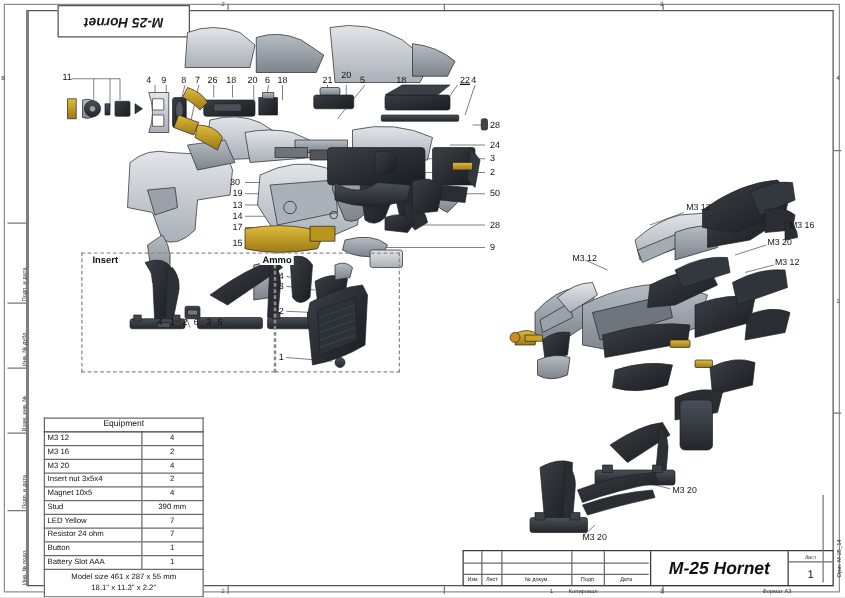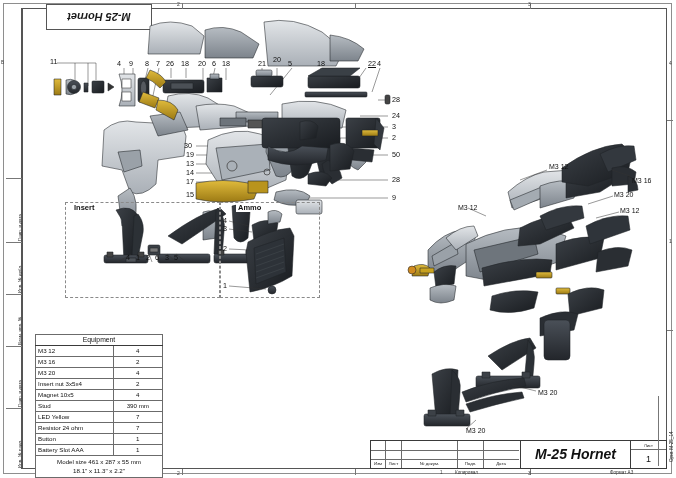--- a/index.html
+++ b/index.html
@@ -410,21 +410,21 @@
   <div class="dashbox" style="left:65px;top:202px;width:155px;height:96px;"></div>
   <div class="dashbox-title" style="left:72px;top:203px;">Insert</div>
   <div class="lbl" style="left:126px;top:254px;">4</div>
   <div class="lbl" style="left:136px;top:254px;">1</div>
   <div class="lbl" style="left:146px;top:254px;">2</div>
   <div class="lbl" style="left:155px;top:254px;">6</div>
   <div class="lbl" style="left:165px;top:254px;">3</div>
   <div class="lbl" style="left:174px;top:254px;">5</div>
 
   <div class="dashbox" style="left:220px;top:202px;width:100px;height:96px;"></div>
-  <div class="dashbox-title" style="left:236px;top:203px;">Ammo</div>
+  <div class="dashbox-title" style="left:208px;top:203px;">Ammo</div>
   <div class="lbl" style="left:223px;top:217px;">4</div>
   <div class="lbl" style="left:223px;top:225px;">3</div>
   <div class="lbl" style="left:223px;top:245px;">2</div>
   <div class="lbl" style="left:223px;top:282px;">1</div>
 
   <div class="lbl-m" style="left:549px;top:163px;">M3 12</div>
   <div class="lbl-m" style="left:632px;top:177px;">M3 16</div>
   <div class="lbl-m" style="left:458px;top:204px;">M3 12</div>
   <div class="lbl-m" style="left:614px;top:191px;">M3 20</div>
   <div class="lbl-m" style="left:620px;top:207px;">M3 12</div>

